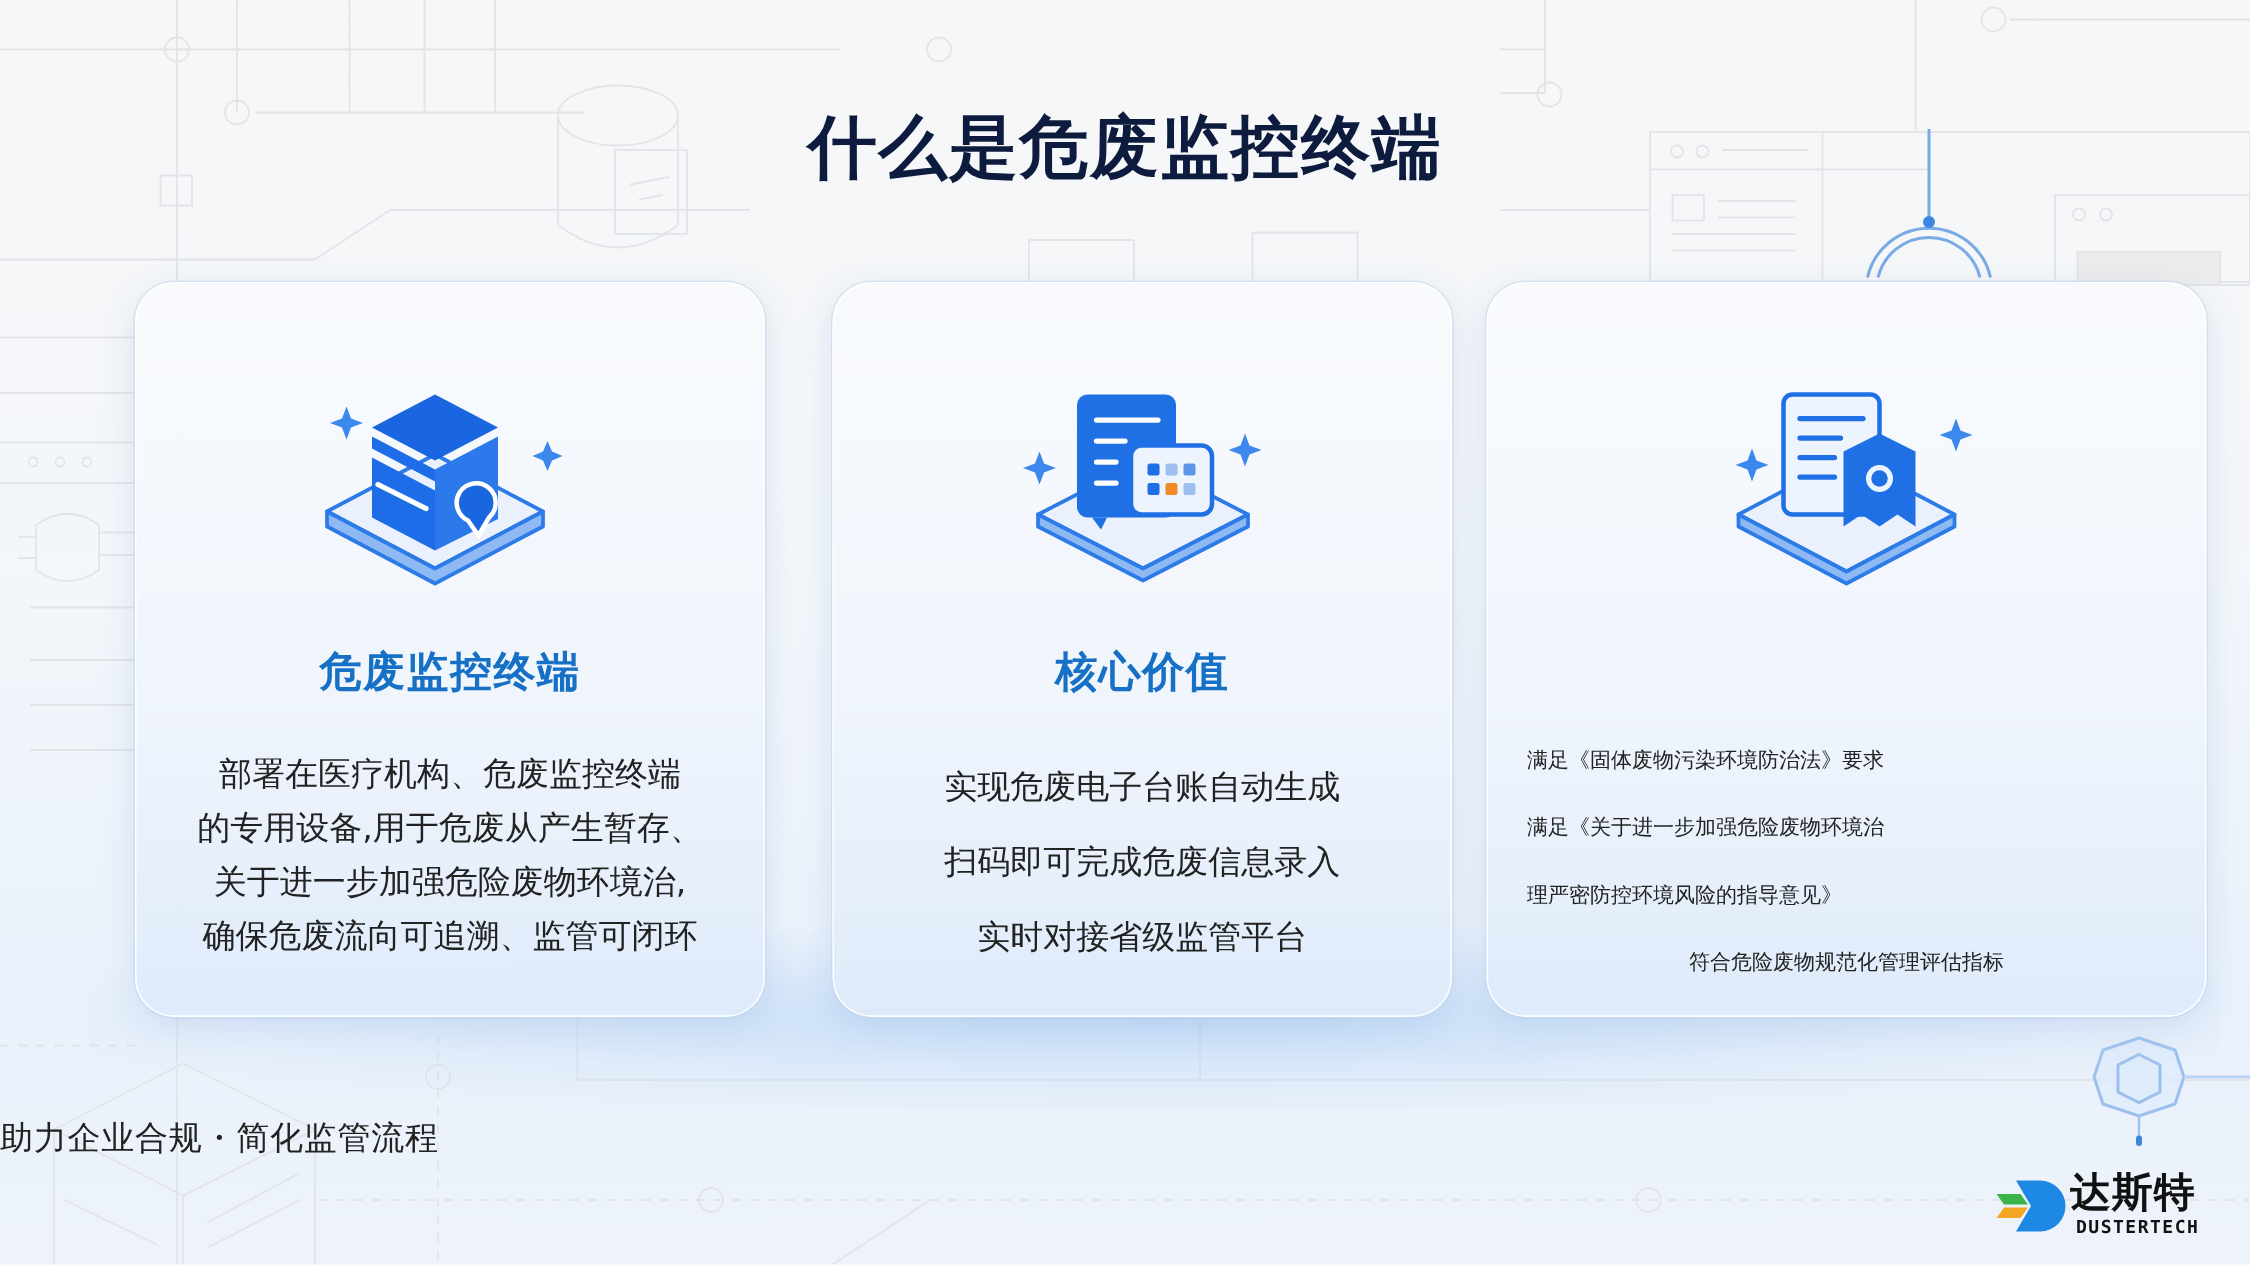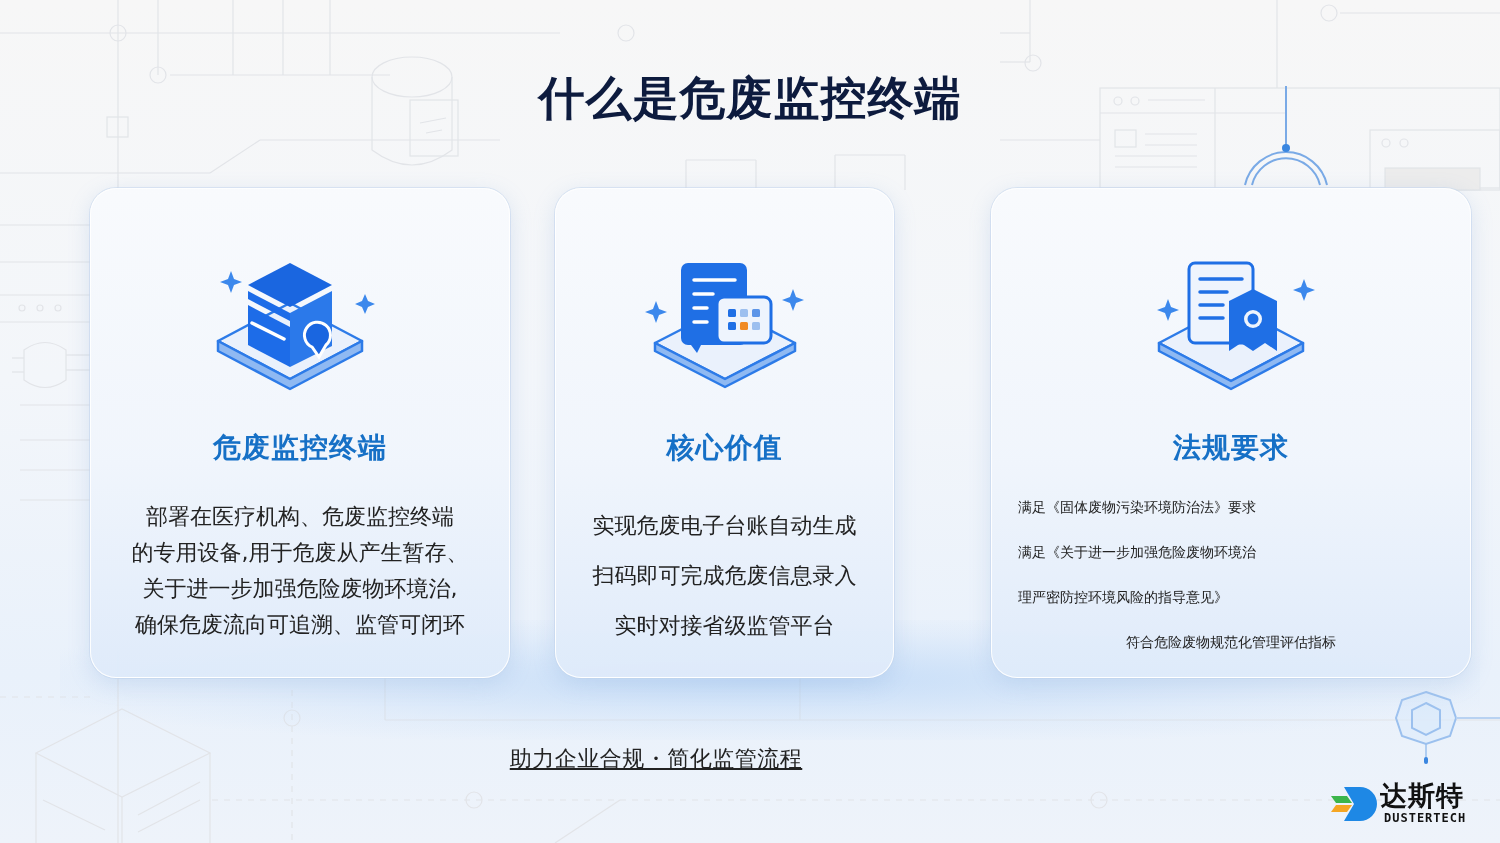--- a/index.html
+++ b/index.html
@@ -20,40 +20,40 @@
       font-size: 46px; font-weight: bold; color: #0d1b3e; letter-spacing: 1px;
     }
     .card {
       position: absolute; top: 188px; height: 490px; z-index: 2;
       border-radius: 26px;
       background: linear-gradient(180deg, rgba(248,250,253,0.97) 0%, rgba(240,245,252,0.97) 55%, rgba(222,234,250,0.97) 100%);
       border: 1.5px solid rgba(255,255,255,0.95);
       box-shadow: 0 6px 22px rgba(120,160,215,0.22), 0 0 0 1px rgba(205,220,240,0.6);
     }
     .card-1 { left: 90px; width: 420px; }
-    .card-2 { left: 555px; width: 339px; }
+    .card-2 { left: 555px; width: 413px; }
     .card-3 { left: 991px; width: 480px; }
     .card-icon { position: absolute; top: 62px; left: 50%; transform: translateX(-50%); width: 180px; height: 150px; }
     .card-title {
       position: absolute; top: 240px; left: 0; width: 100%; text-align: center;
       font-size: 28px; font-weight: bold; color: #1670c6; letter-spacing: 1px;
     }
     .card-body {
       position: absolute; left: 0; width: 100%; text-align: center;
       color: #222; font-size: 22px;
     }
     .card-1 .card-body { top: 310px; line-height: 36px; }
     .card-2 .card-body { top: 312px; line-height: 50px; }
     .card-3 .card-body { top: 296px; line-height: 45px; font-size: 14px; }
     .body-line { display: block; white-space: nowrap; }
     .card-3 .body-line { text-align: left; padding-left: 26px; }
     .card-3 .body-line.center { text-align: center; padding-left: 0; }
     .tagline {
-      position: absolute; left: 0; top: 744px; width: 1312px; text-align: center; z-index: 2;
-      font-size: 22px; color: #222; letter-spacing: 0.5px; text-decoration: underline;
+      position: absolute; left: 0; top: 744px; width: 1312px; text-align: left; z-index: 2;
+      font-size: 22px; color: #222; letter-spacing: 0.5px;
     }
     .brand { position: absolute; left: 1330px; top: 780px; width: 160px; height: 48px; z-index: 2; }
     .brand-logo { position: absolute; left: 0; top: 4px; width: 52px; height: 40px; }
     .brand-cn {
       position: absolute; left: 50px; top: 0; font-size: 27px; font-weight: bold; color: #111;
       letter-spacing: 1px; line-height: 32px;
     }
     .brand-en {
       position: absolute; left: 54px; top: 31px; font-family: "DejaVu Sans Mono", monospace;
       font-size: 12px; font-weight: bold; color: #111; letter-spacing: 1px; line-height: 14px;
@@ -231,21 +231,20 @@
     <line x1="59" y1="28" x2="101" y2="28" stroke="#1f6fe5" stroke-width="3.5" stroke-linecap="round"></line>
     <line x1="59" y1="41" x2="86" y2="41" stroke="#1f6fe5" stroke-width="3.5" stroke-linecap="round"></line>
     <line x1="59" y1="54" x2="82" y2="54" stroke="#1f6fe5" stroke-width="3.5" stroke-linecap="round"></line>
     <line x1="59" y1="67" x2="82" y2="67" stroke="#1f6fe5" stroke-width="3.5" stroke-linecap="round"></line>
     <path d="M88 50 L112 38 L136 50 V100 L124 92 L112 100 L100 92 L88 100 Z" fill="#1f6fe5"></path>
     <circle cx="112" cy="68" r="9" fill="#eef4fd"></circle>
     <circle cx="112" cy="68" r="5.5" fill="#1f6fe5"></circle>
     <path d="M24 56 l3 -8 l3 8 l8 3 l-8 3 l-3 8 l-3 -8 l-8 -3 Z" fill="#3c88ec"></path>
     <path d="M160 36 l3 -8 l3 8 l8 3 l-8 3 l-3 8 l-3 -8 l-8 -3 Z" fill="#3c88ec"></path>
   </svg>
-  <div class="card-title">法规要求</div>
   <div class="card-body">
     <span class="body-line">满足《固体废物污染环境防治法》要求</span>
     <span class="body-line">满足《关于进一步加强危险废物环境治</span>
     <span class="body-line">理严密防控环境风险的指导意见》</span>
     <span class="body-line center">符合危险废物规范化管理评估指标</span>
   </div>
 </div>
 
 <div class="tagline">助力企业合规・简化监管流程</div>
 

